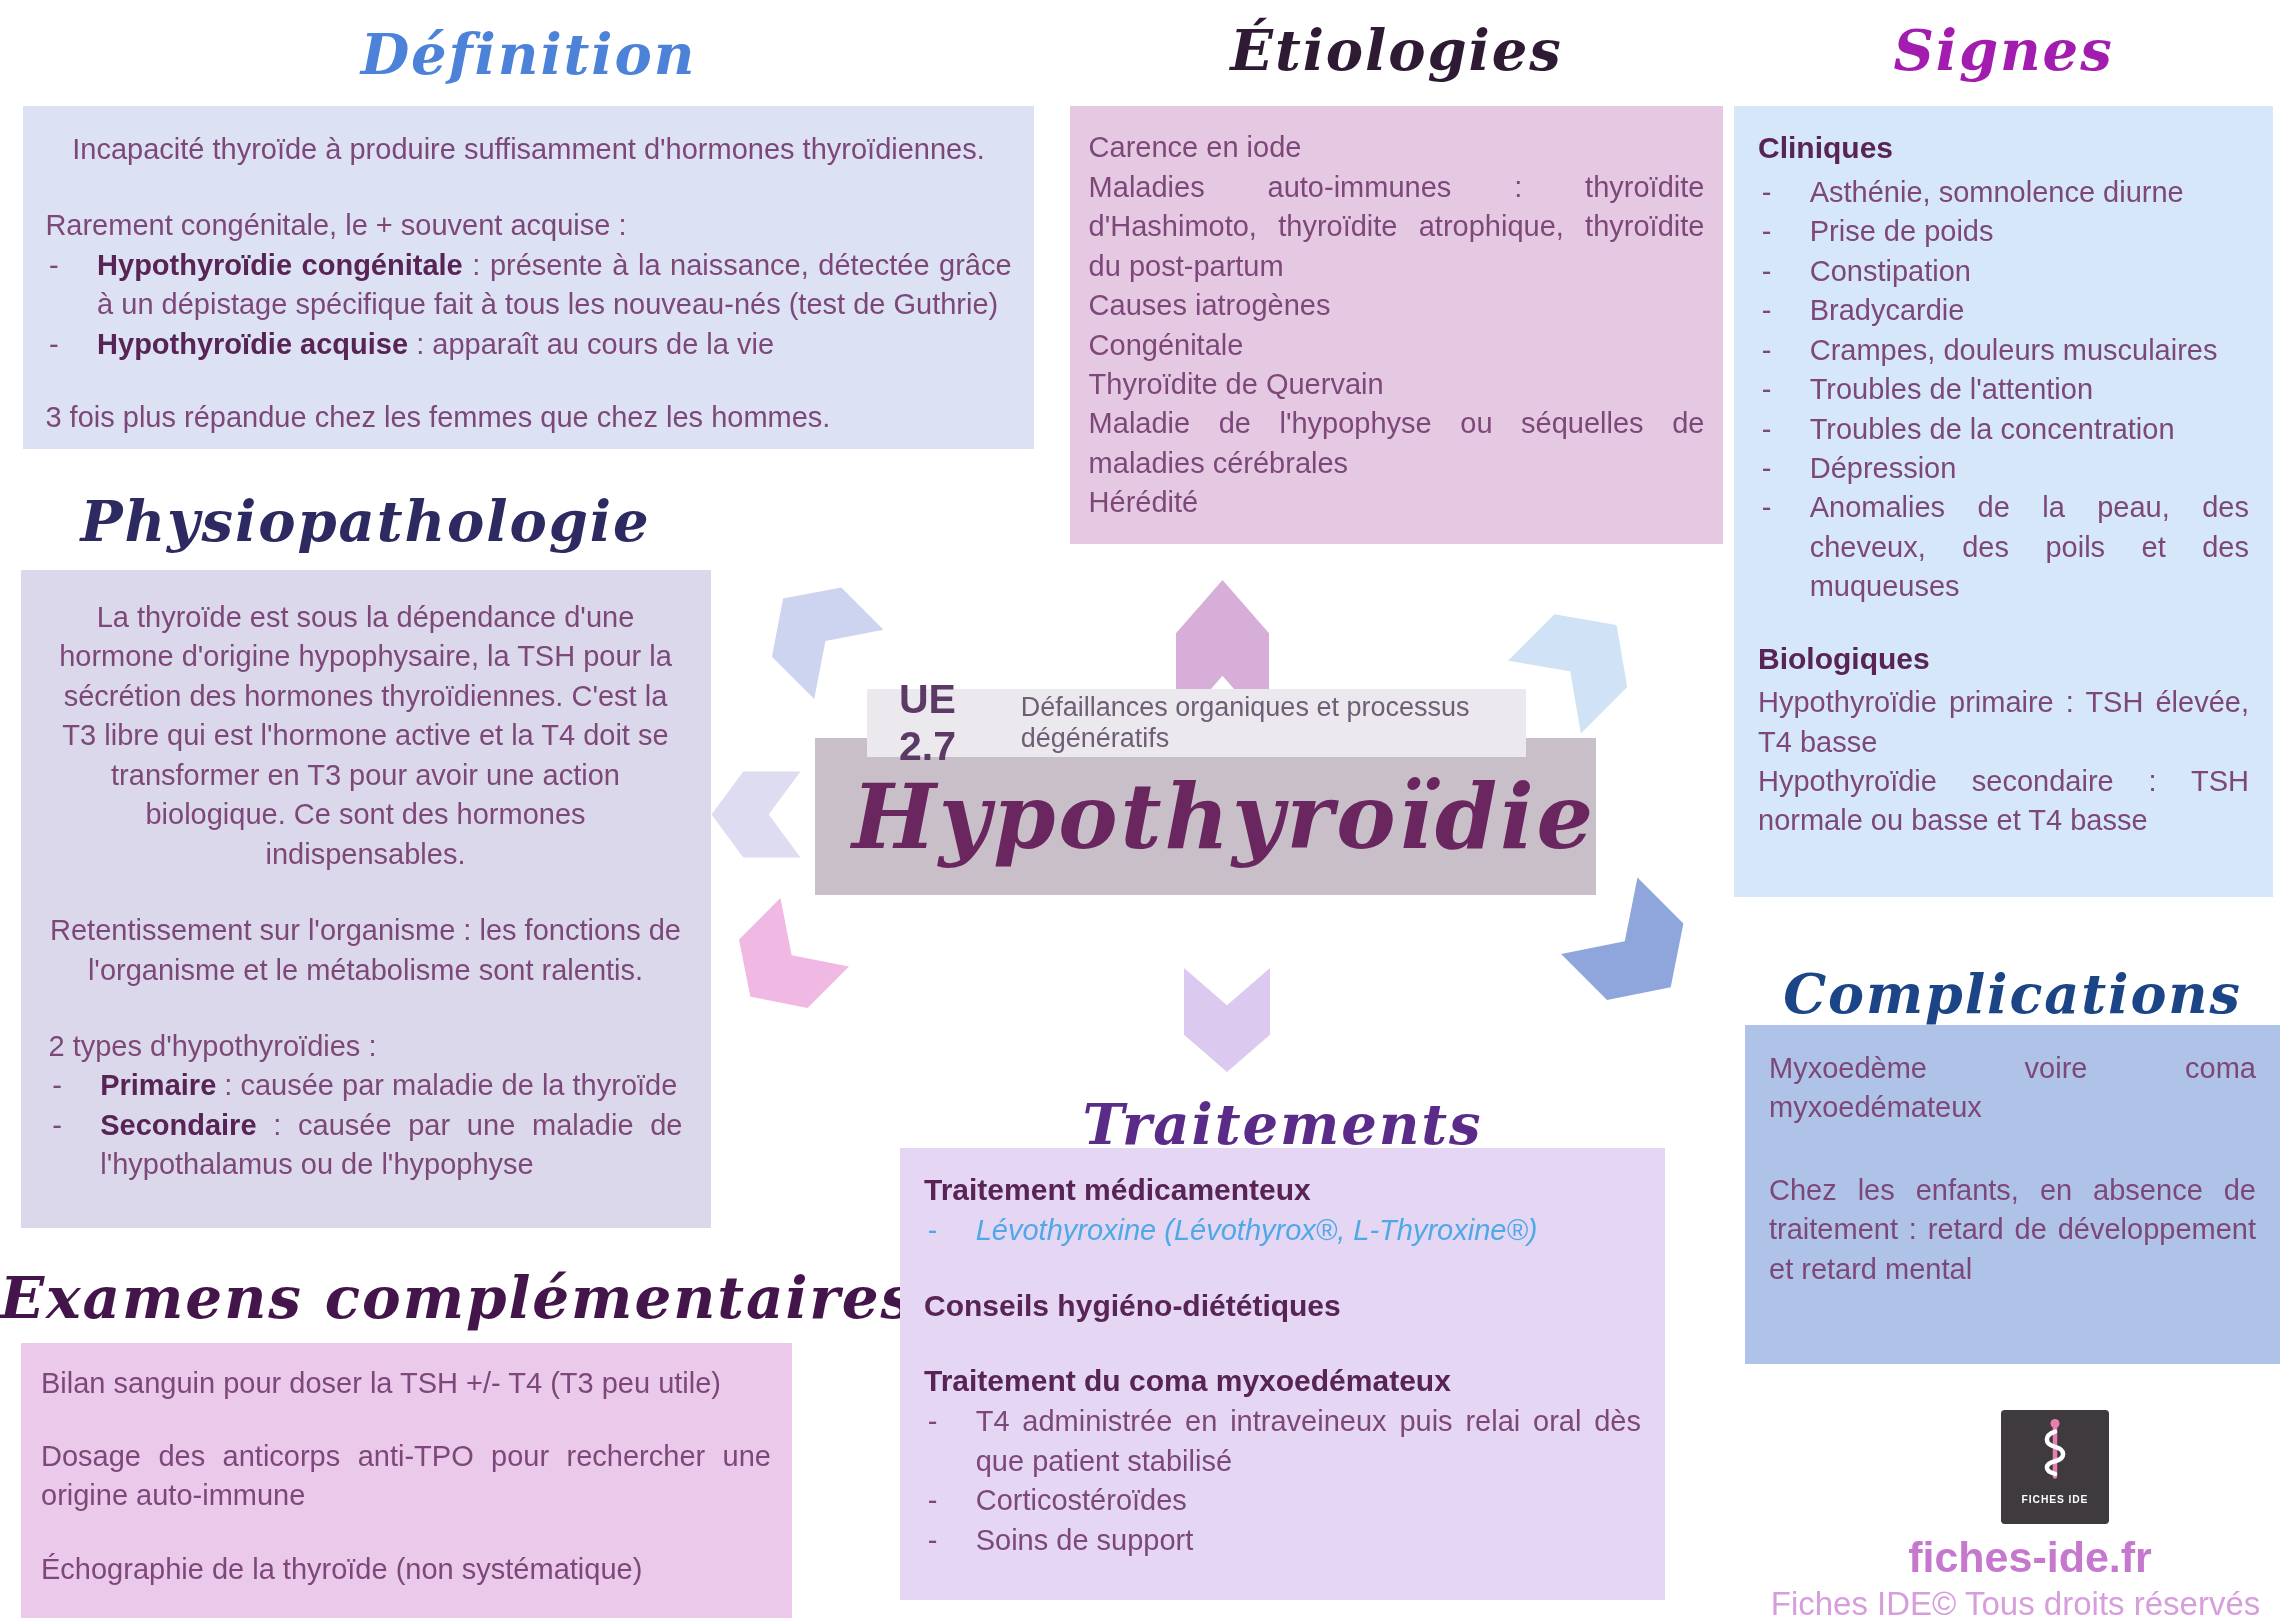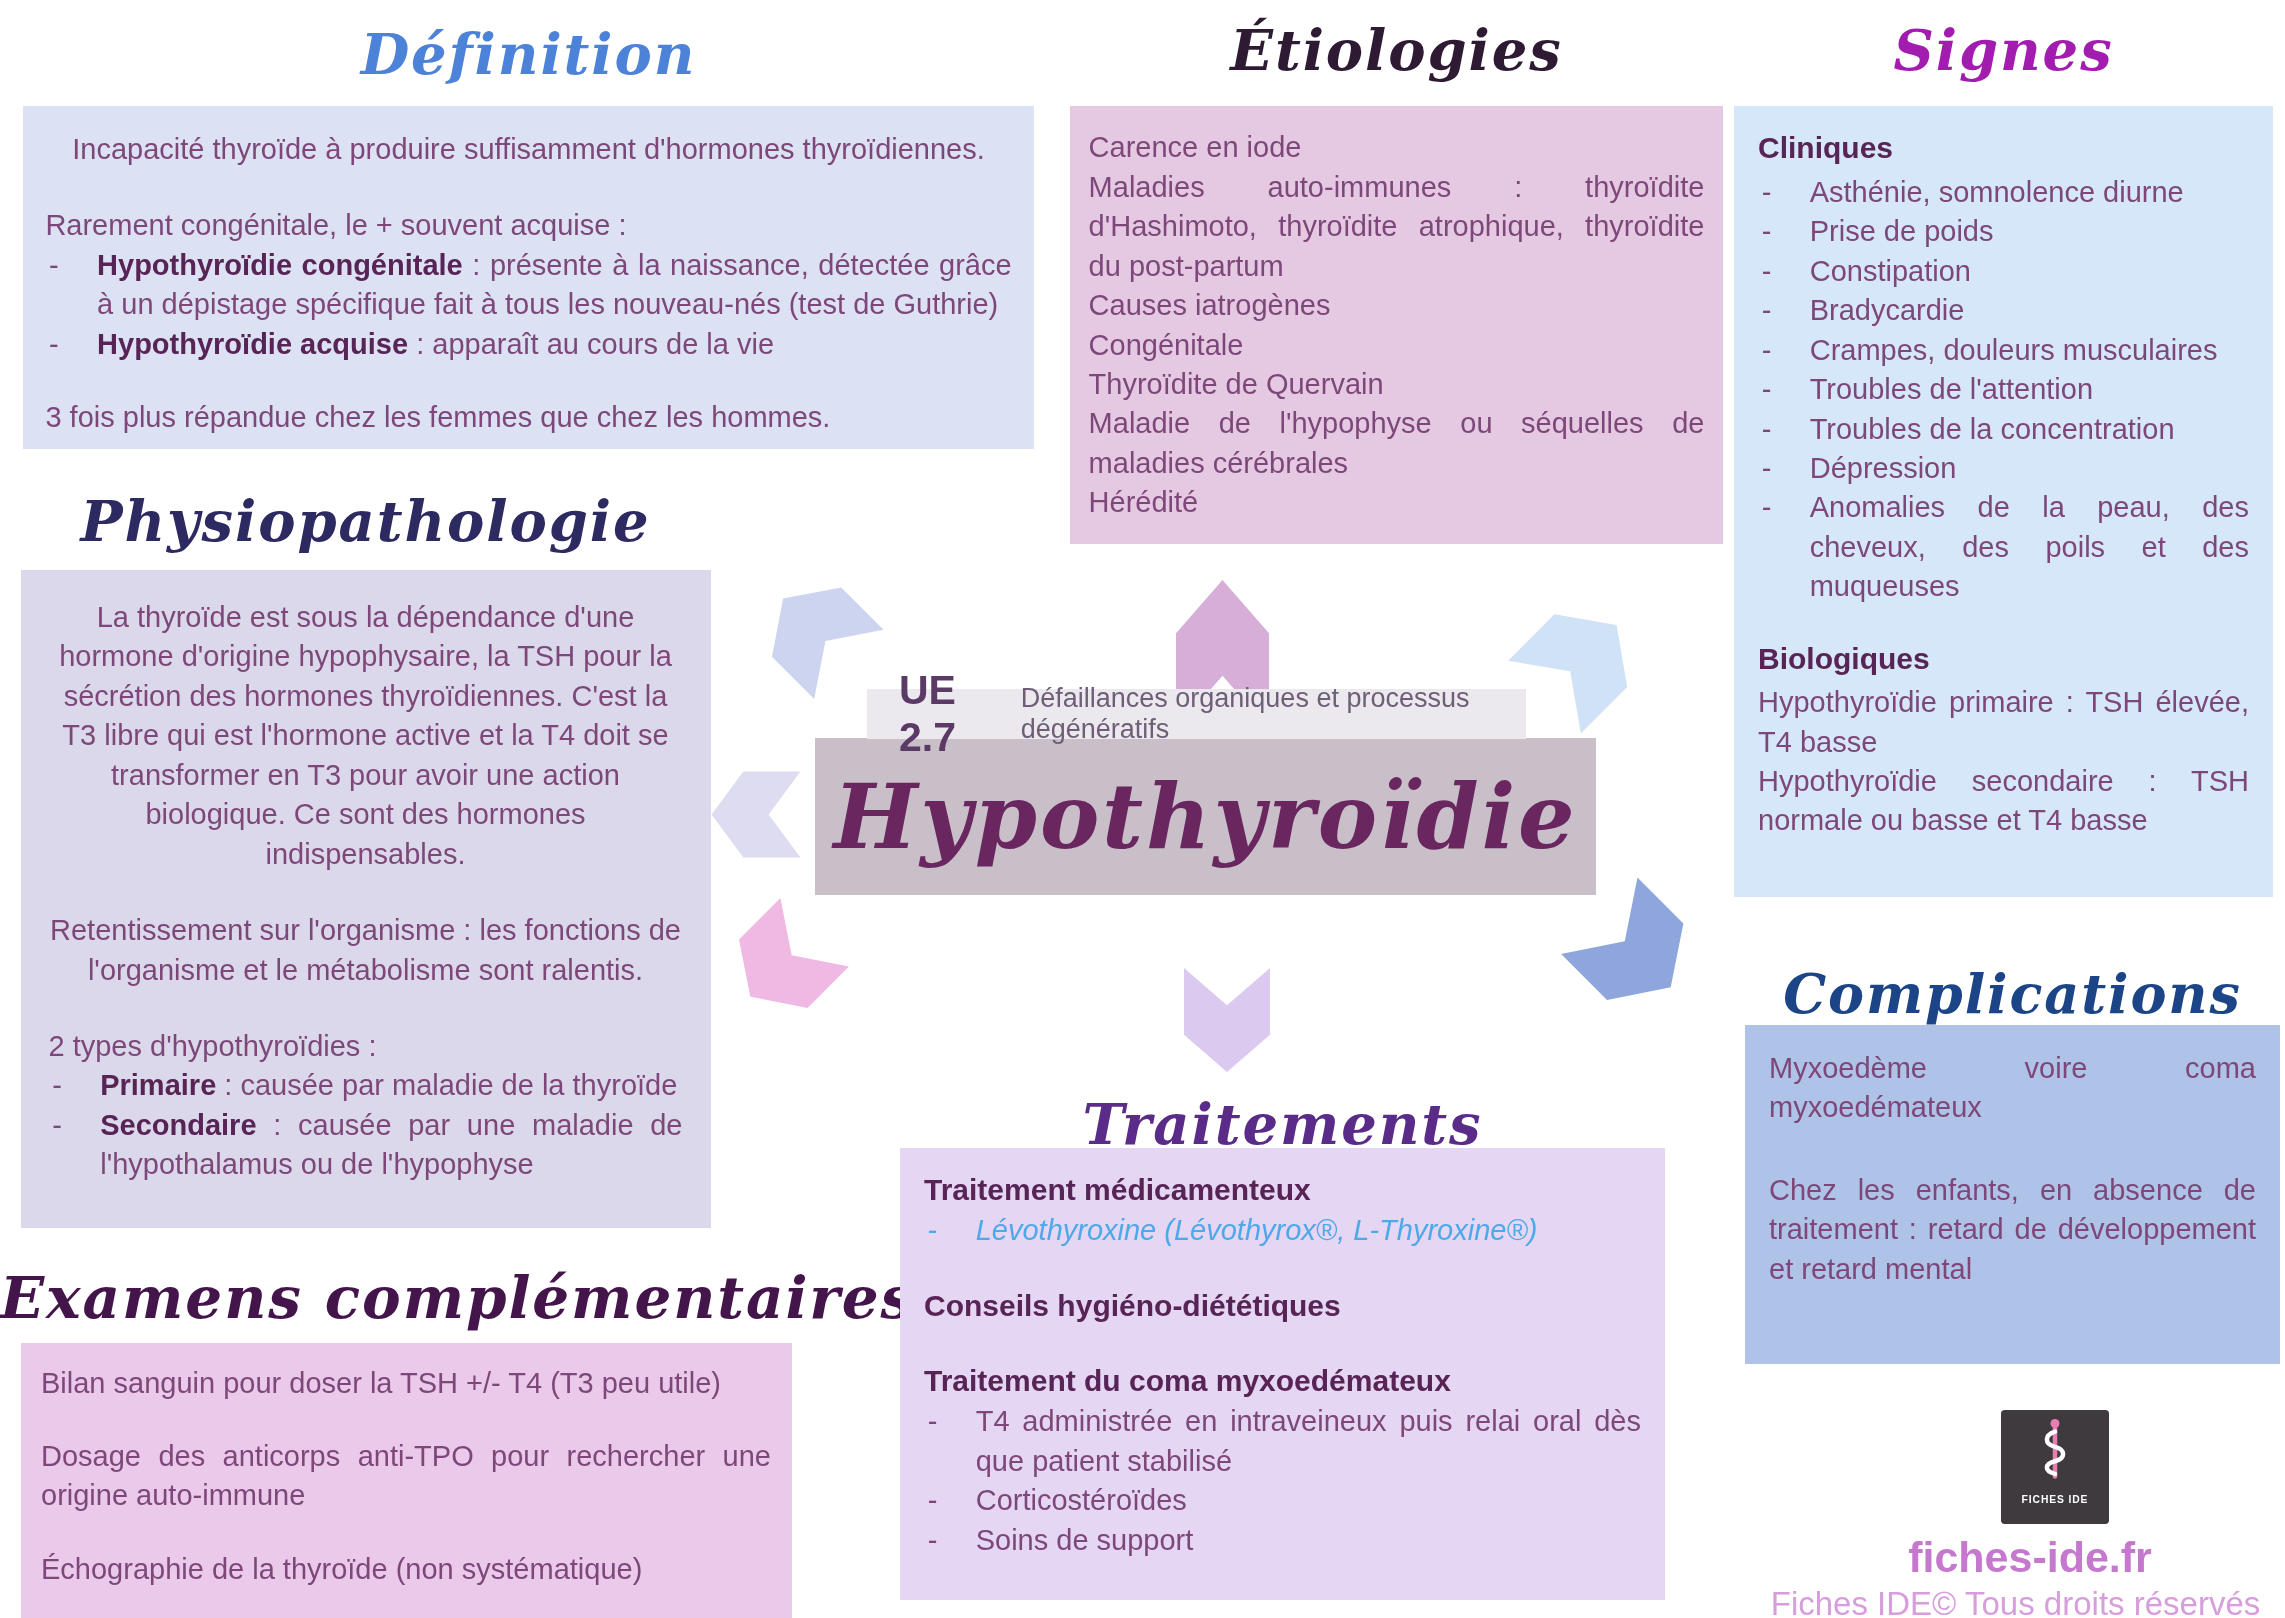--- a/index.html
+++ b/index.html
@@ -18,23 +18,23 @@
   .arr{position:absolute;}
   .arr svg{width:100%;height:100%;overflow:visible;}
   
   .def-box   {left:23px;  top:106px;  width:1011px;height:343px;background:#dce1f4;padding:24px 22.4px;}
   .etio-box  {left:1070px;top:106px;  width:653px; height:438px;background:#e5c9e3;padding:22.4px 18.6px;}
   .signes-box{left:1734px;top:106px;  width:539px; height:791px;background:#d5e7f8;padding:22.4px 24px;}
   .physio-box{left:20.5px;  top:570px;  width:690px; height:658px;background:#dad8ea;padding:28px 28px;}
   .exam-box  {left:20.5px;  top:1343px; width:771px; height:275px;background:#eac9eb;padding:20.5px 20.5px;}
   .trait-box {left:900px; top:1148px; width:765px; height:452px;background:#e5d7f3;padding:22.4px 24px;}
   .compl-box {left:1745px;top:1025px; width:535px; height:339px;background:#aec3e7;padding:24px 24px;}
-  .ue-box    {left:867px; top:689px;  width:659px; height:50px; background:#ebe8ee;display:flex;align-items:center;padding-left:32px;z-index:3;}
+  .ue-box    {left:867px; top:689px;  width:659px; height:68px; background:#ebe8ee;display:flex;align-items:center;padding-left:32px;z-index:3;}
   .hypo-box  {left:815px; top:738px;  width:781px; height:157px;background:#c9bfc9;z-index:2;
-              display:flex;align-items:center;justify-content:center;}
+              display:flex;align-items:center;justify-content:flex-end;}
   .ue-label{font-size:41px;font-weight:bold;color:#5c3a66;}
   .ue-sub{font-size:27px;color:#6e5e76;margin-left:17px;}
   .hypo-title{font-family:"DejaVu Serif",serif;font-style:italic;font-weight:bold;
               font-size:89px;color:#69265f;letter-spacing:2.8px;}
   
   .t-def   {left:23px;  top:20.5px;  width:1011px;font-size:56px;color:#4c83d8;}
   .t-etio  {left:1070px;top:17px;  width:653px; font-size:56px;color:#2e1a33;}
   .t-signes{left:1734px;top:17px;  width:539px; font-size:56px;color:#a21caf;}
   .t-physio{left:20.5px;  top:488px; width:690px; font-size:56px;color:#2c2a60;}
   .t-exam  {left:0px;   top:1264px;width:816px; font-size:58px;color:#44154a;}

